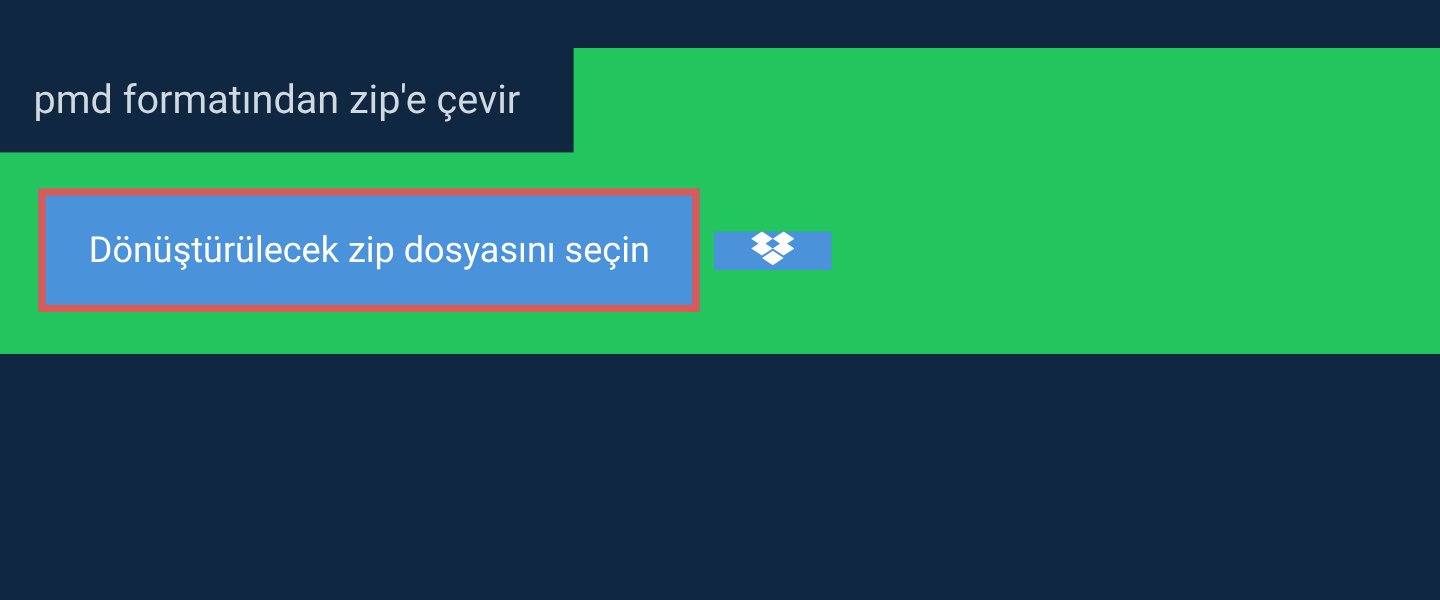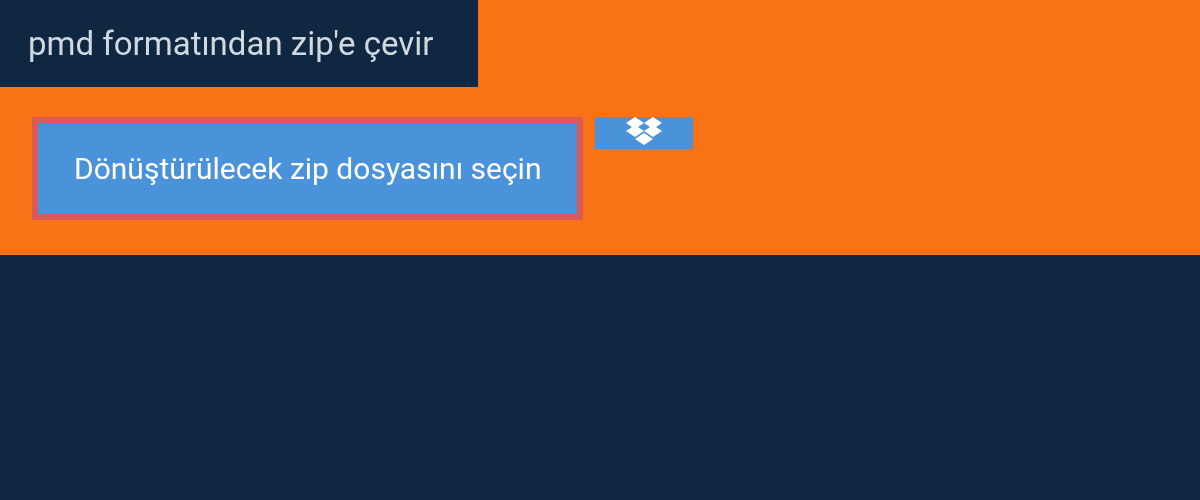--- a/index.html
+++ b/index.html
@@ -8,41 +8,42 @@
       box-sizing: border-box;
     }
     body {
       width: 1200px;
       height: 500px;
       background: #0f2740;
       font-family: -apple-system, BlinkMacSystemFont, "Segoe UI", Roboto, Helvetica, Arial, sans-serif;
       overflow: hidden;
     }
     .panel {
-      background: #f97316;
+      background: #22c55e;
       width: 100%;
       padding-bottom: 35px;
+      margin-top: 40px;
     }
     .title-bar {
       background: #0f2740;
       display: inline-block;
       padding: 24px 44px 24px 28px;
       margin-left: 0;
     }
     .title-text {
       color: #d0d8e0;
       font-size: 33px;
       font-weight: 400;
     }
     .button-row {
       display: flex;
       margin-top: 30px;
       margin-left: 32px;
       gap: 12px;
-      align-items: flex-start;
+      align-items: center;
     }
     .file-select-button {
       background: #4a92d9;
       border: 6px solid #d95a56;
       padding: 28px 36px;
       cursor: pointer;
       display: flex;
       align-items: center;
       justify-content: center;
     }

